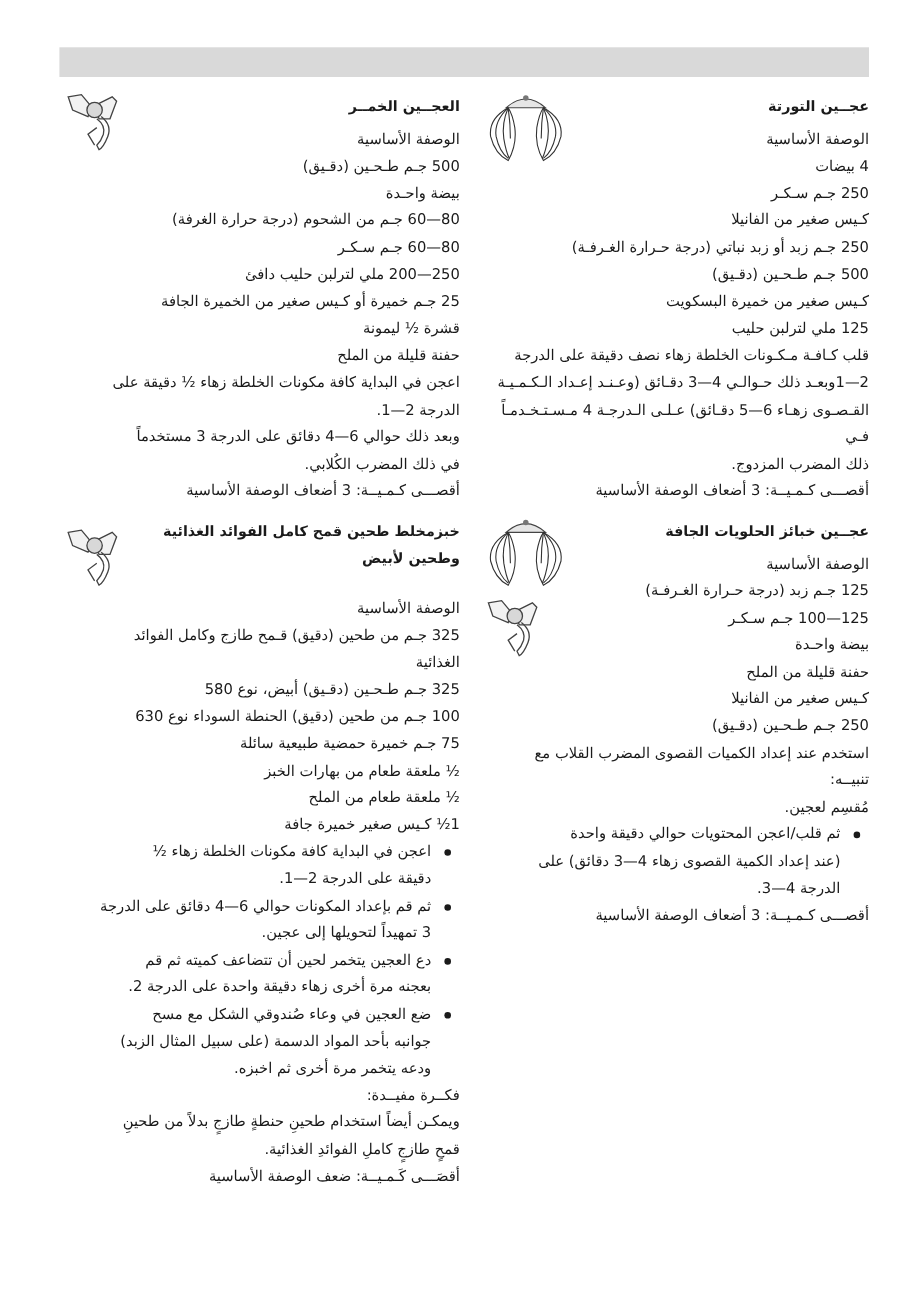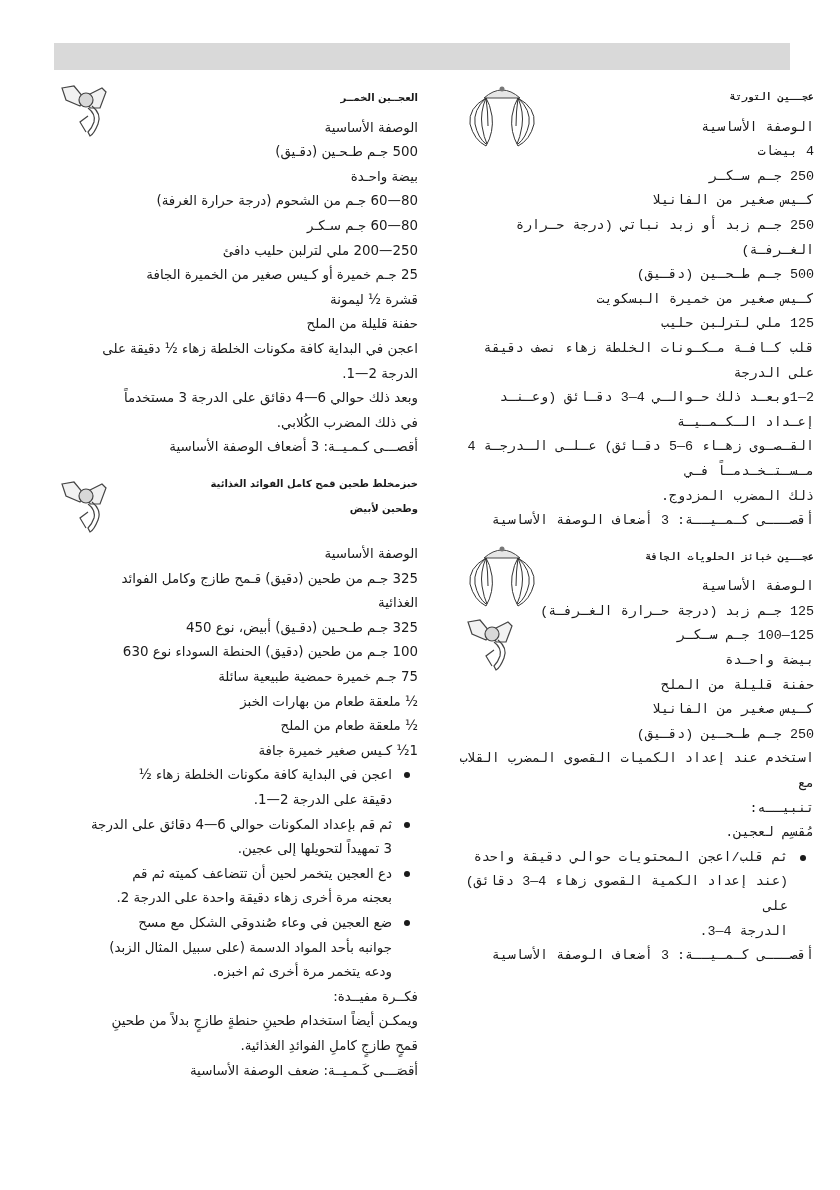--- a/index.html
+++ b/index.html
@@ -24,27 +24,27 @@
       background: #d9d9d9;
     }
     .col {
       position: absolute;
       top: 86px;
       direction: rtl;
       text-align: right;
       font-size: 13.4px;
       line-height: 24.6px;
     }
-    .col-right { left: 456px; width: 358px; font-family: Liberation Mono, monospace; }
+    .col-right { left: 432px; width: 358px; }
     .col-left  { left: 56px;  width: 362px; }
 
     .section { position: relative; }
     .section-title {
       font-weight: bold;
-      font-size: 10px;
+      font-size: 13px;
       line-height: 24.6px;
       margin: 0 0 5px 0;
       padding-left: 70px;
     }
     .line { display: block; margin: 0; }
     .gap-md { height: 12px; }
 
     .bullets {
       list-style: none;
       margin: 0;
@@ -210,21 +210,21 @@
       </svg>
     </span>
     <h2 class="section-title" style="padding-left:0; margin-bottom:16px;">
       <span class="line">خبزمخلط طحين قمح كامل الفوائد الغذائية</span>
       <span class="line" style="padding-left:70px;">وطحين لأبيض</span>
     </h2>
     <div style="height:5px"></div>
     <span class="line">الوصفة الأساسية</span>
     <span class="line">325 جـم من طحين (دقيق) قـمح طازج وكامل الفوائد</span>
     <span class="line">الغذائية</span>
-    <span class="line">325 جـم طـحـين (دقـيق) أبيض، نوع 450</span>
+    <span class="line">325 جـم طـحـين (دقـيق) أبيض، نوع 580</span>
     <span class="line">100 جـم من طحين (دقيق) الحنطة السوداء نوع 630</span>
     <span class="line">75 جـم خميرة حمضية طبيعية سائلة</span>
     <span class="line">½ ملعقة طعام من بهارات الخبز</span>
     <span class="line">½ ملعقة طعام من الملح</span>
     <span class="line">1½ كـيس صغير خميرة جافة</span>
     <ul class="bullets">
       <li>
         <span class="dot"></span>
         <span class="line">اعجن في البداية كافة مكونات الخلطة زهاء ½</span>
         <span class="line">دقيقة على الدرجة 2—1.</span>

